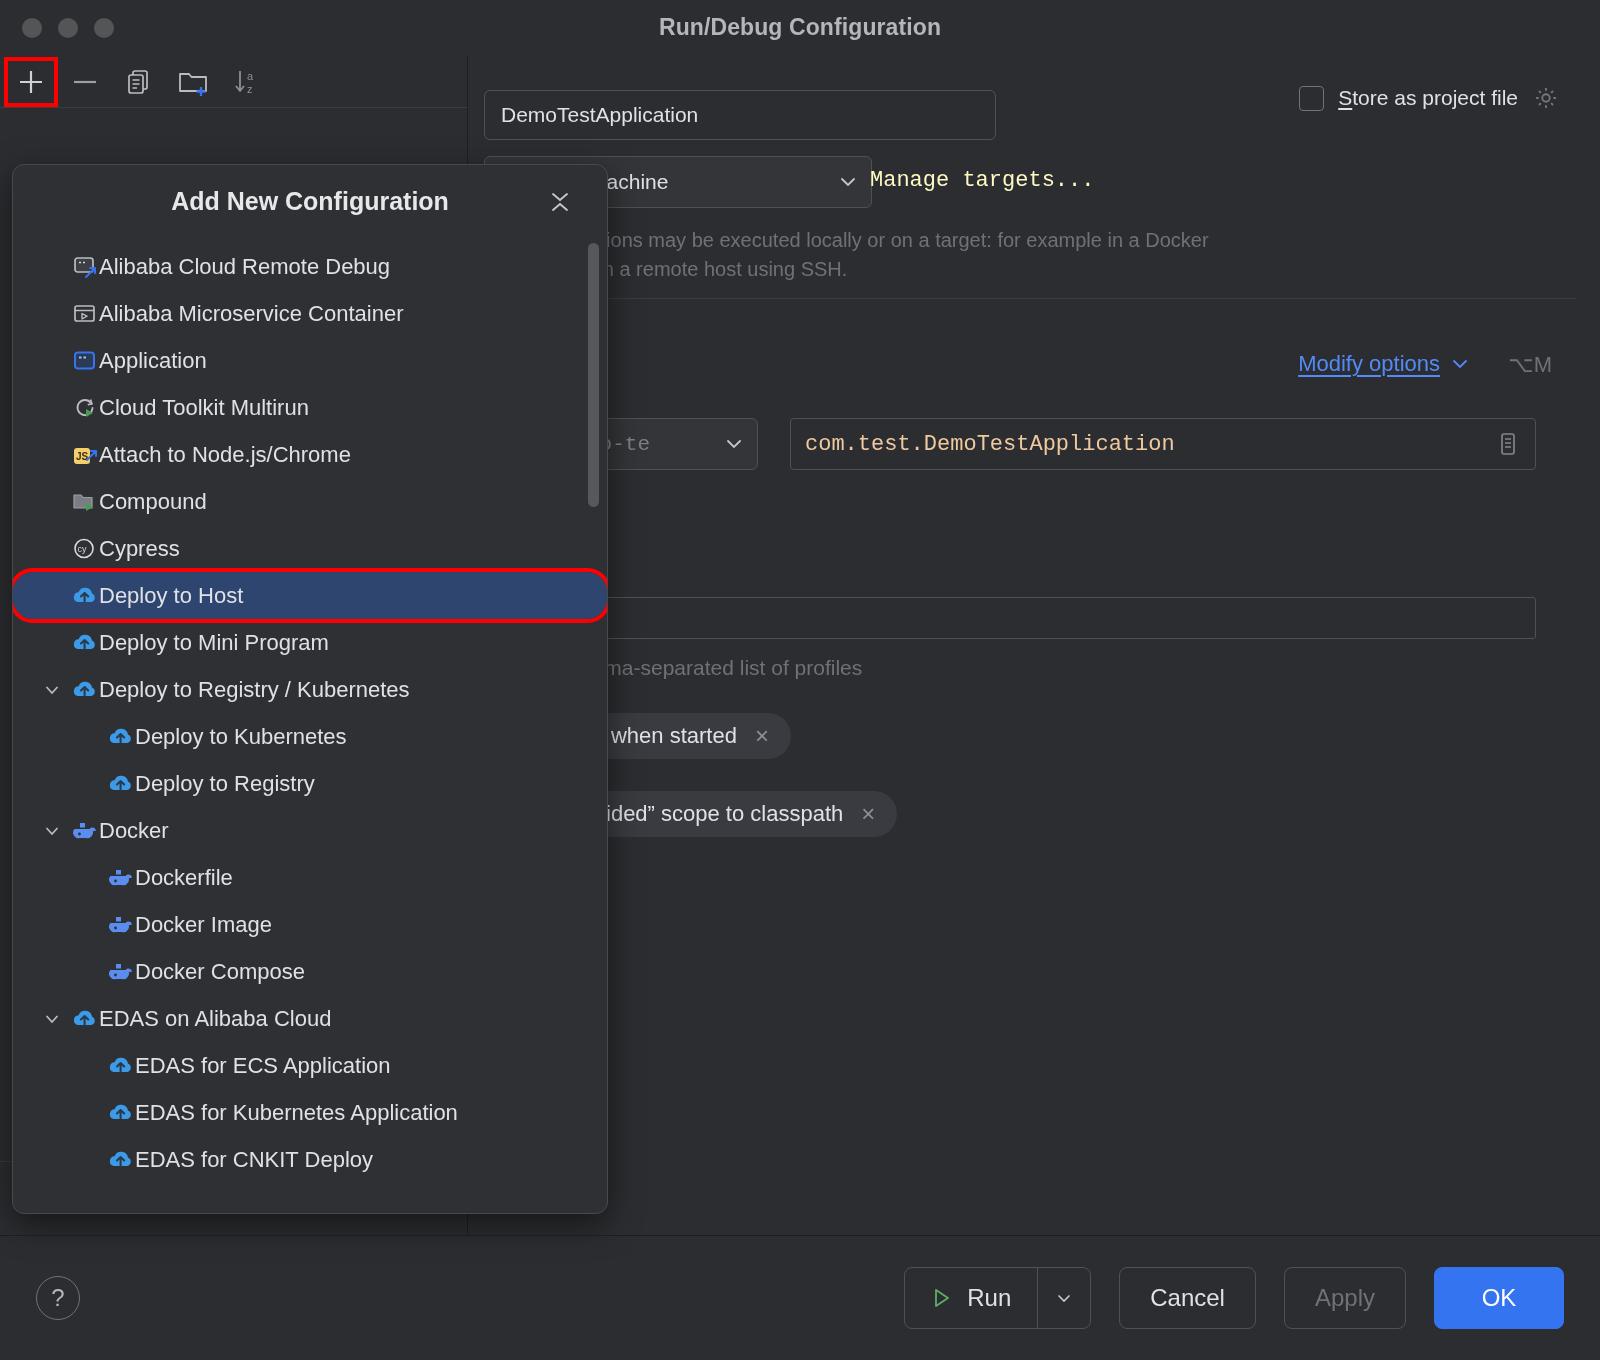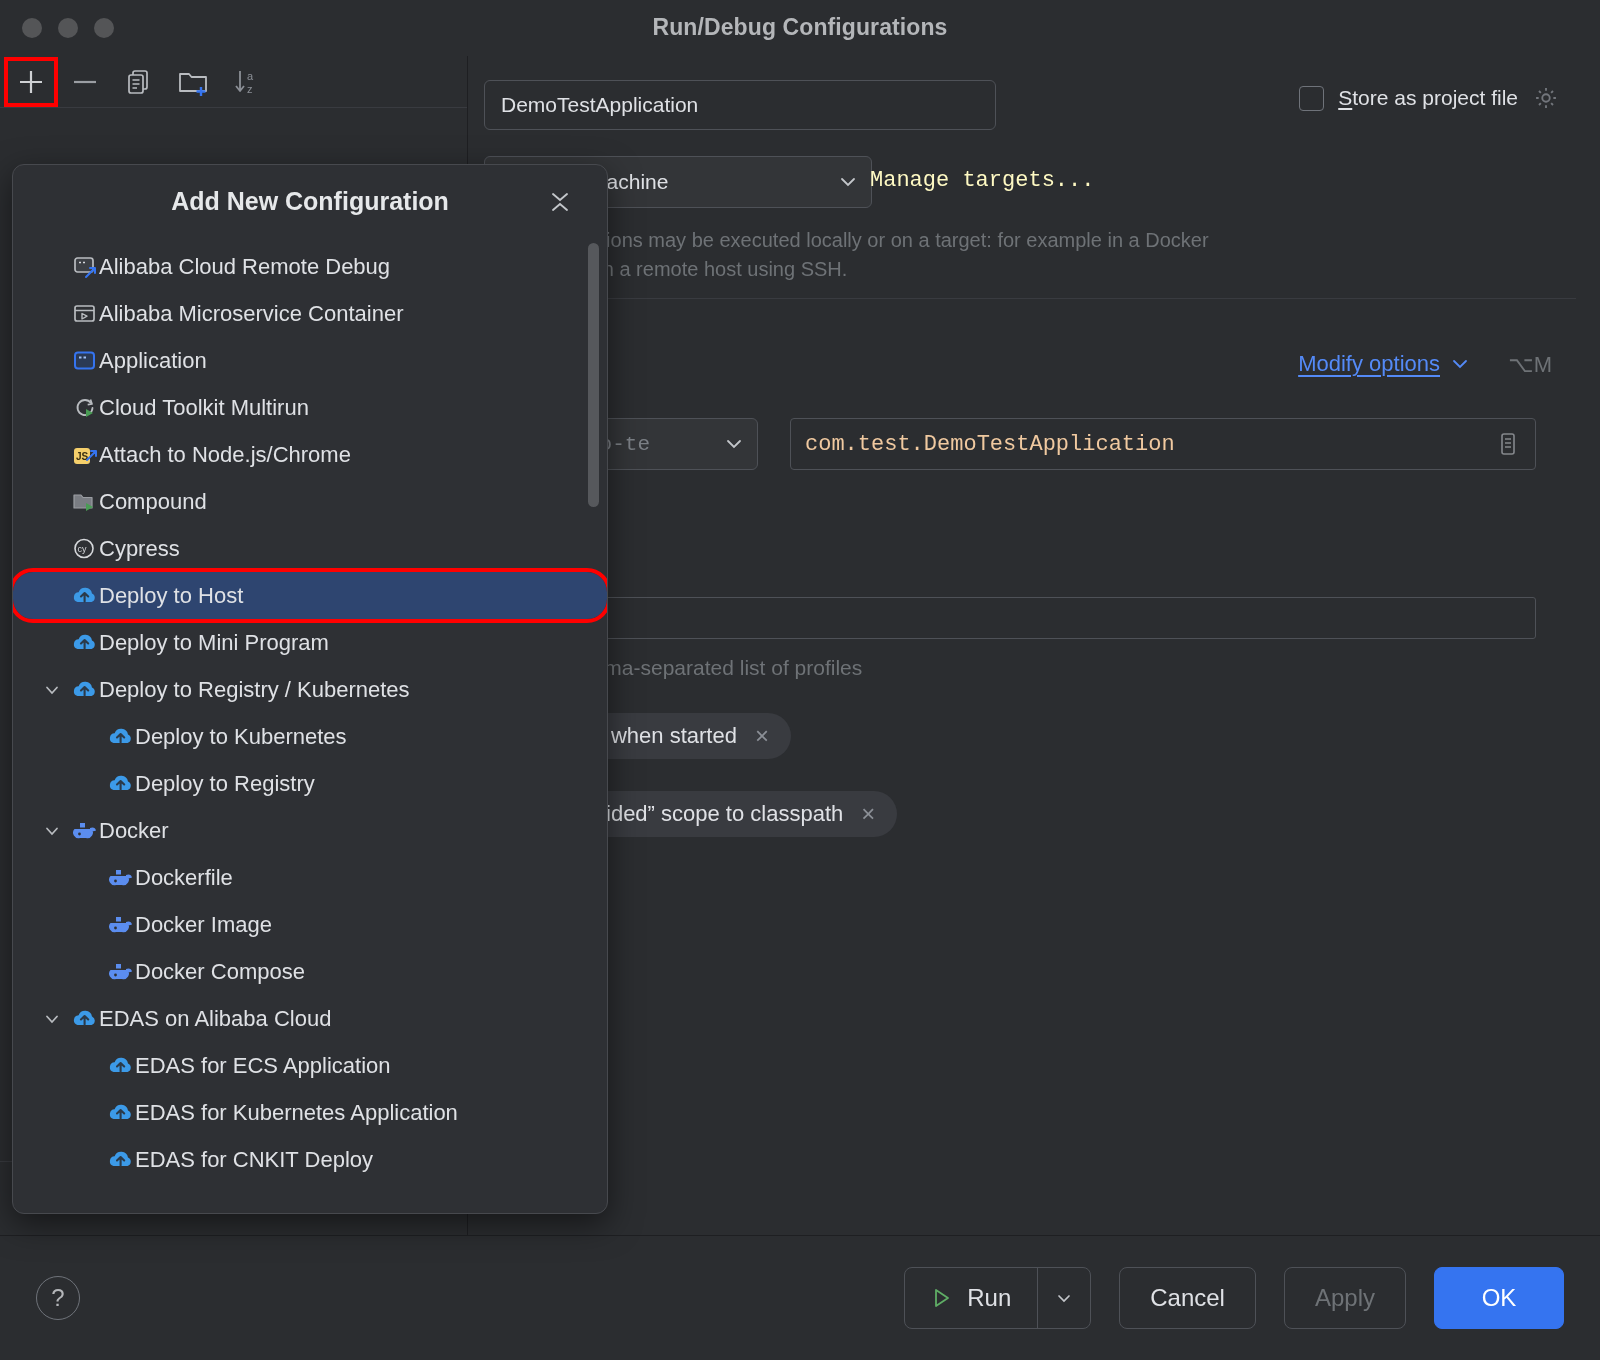--- a/index.html
+++ b/index.html
@@ -47,21 +47,21 @@
 
   .cfg-list { flex: 1 1 auto; }
 
   .edit-templates {
     height: 74px; display: flex; align-items: center; padding-left: 22px;
     color: #548af7; font-size: 20px; border-top: 1px solid #393b40;
   }
 
   .right-pane { flex: 1 1 auto; background: #2b2d30; position: relative; padding: 22px 0 0 0; }
   .name-field {
-    position: absolute; left: 16px; top: 24px; width: 512px; height: 50px;
+    position: absolute; left: 16px; top: 34px; width: 512px; height: 50px;
     background: #2b2d30; border: 1px solid #4e5157; border-radius: 6px;
     display: flex; align-items: center; padding: 0 16px;
     color: #dfe1e5; font-size: 21px;
   }
   .store-wrap {
     position: absolute; right: 40px; top: 28px; display: flex; align-items: center; gap: 14px;
   }
   .chk { width: 25px; height: 25px; border: 1.6px solid #6f737a; border-radius: 4px; background: transparent; }
   .store-label { font-size: 21px; color: #dfe1e5; }
   .store-label u { text-decoration: underline; text-underline-offset: 3px; }
@@ -189,21 +189,21 @@
 <body>
 
 <div class="window">
 
   <div class="titlebar">
     <div class="traffic">
       <span></span>
       <span></span>
       <span></span>
     </div>
-    <div class="title-text">Run/Debug Configurations</div>
+    <div class="title-text">Run/Debug Configuration</div>
   </div>
 
   <div class="body">
 
     <div class="left-pane">
       <div class="toolbar">
 
         <div class="tb-btn tb-highlight">
           <svg width="34" height="34" viewBox="0 0 34 34">
             <path d="M17 6 V28 M6 17 H28" stroke="#cfd1d4" stroke-width="2.2" fill="none"></path>

